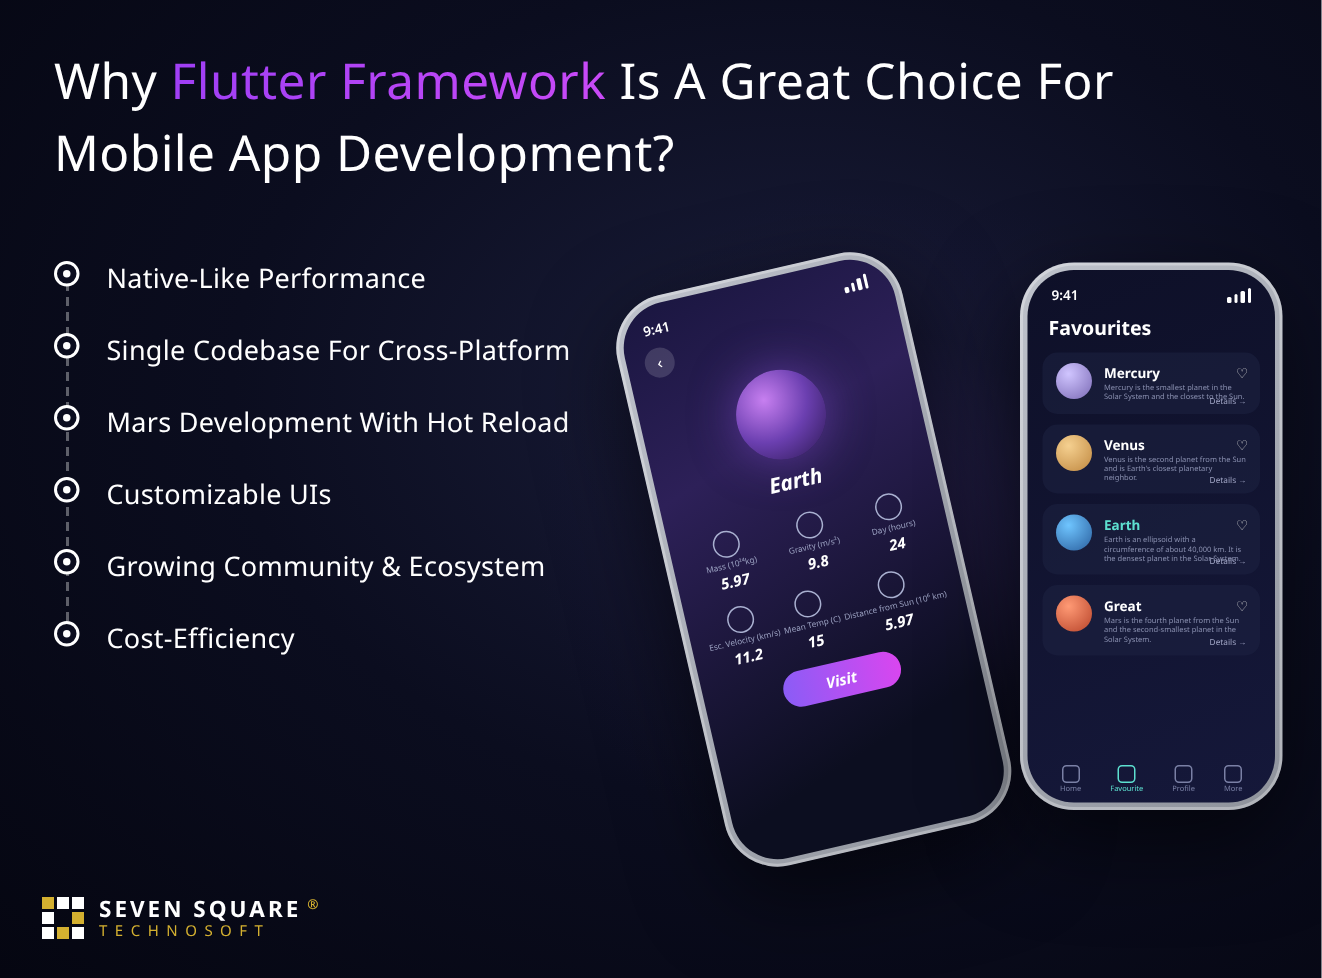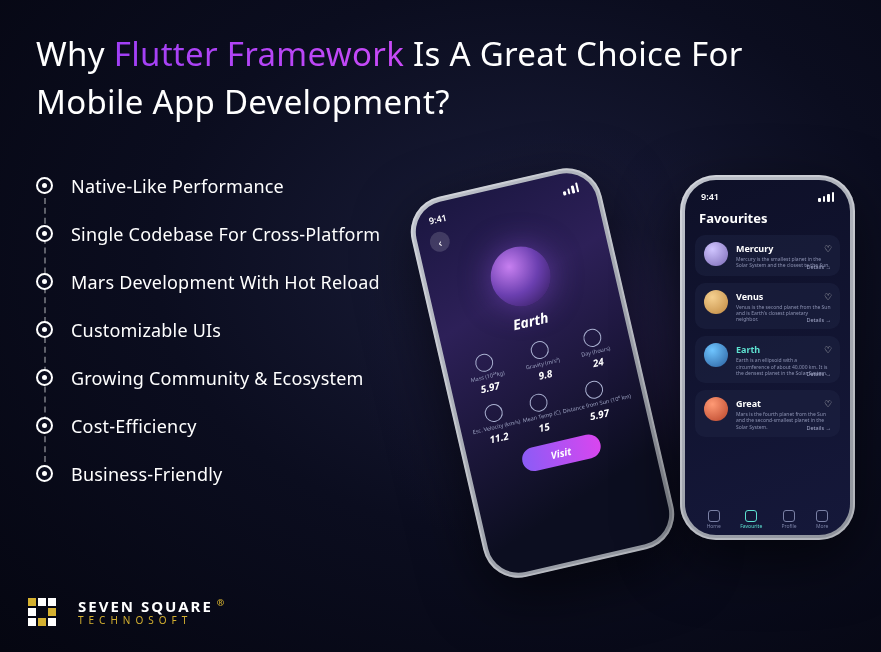--- a/index.html
+++ b/index.html
@@ -3,21 +3,21 @@
 <meta charset="utf-8">
 <style>
 *{margin:0;padding:0;box-sizing:border-box}
 body{width:881px;height:652px;background:radial-gradient(ellipse at 60% 40%,#1a1d3a 0%,#0b0d1f 50%,#050611 100%);font-family:system-ui,-apple-system,Segoe UI,sans-serif;color:#fff;overflow:hidden;position:relative}
 .bg-glow{position:absolute;top:130px;left:340px;width:500px;height:450px;background:radial-gradient(circle,rgba(80,50,140,.35) 0%,rgba(30,20,60,.15) 40%,transparent 70%);pointer-events:none}
 .container{position:relative;padding:30px 36px}
 .headline{font-size:33px;font-weight:400;line-height:1.45;margin-bottom:48px;letter-spacing:.3px}
 .headline .hl{font-weight:400;background:linear-gradient(90deg,#a03ff5,#c94af7);-webkit-background-clip:text;background-clip:text;-webkit-text-fill-color:transparent}
 .feature-list{list-style:none;position:relative}
 .feature-list::before{content:'';position:absolute;left:8px;top:14px;bottom:14px;width:0;border-left:2px dashed rgba(255,255,255,.35)}
-.feature-item{display:flex;align-items:center;gap:18px;margin-bottom:24px;position:relative}
+.feature-item{display:flex;gap:18px;margin-bottom:24px;position:relative}
 .bullet{width:17px;height:17px;border:2px solid #fff;border-radius:50%;background:#0b0d1f;position:relative;flex:none;z-index:1}
 .bullet::after{content:'';position:absolute;inset:4px;background:#fff;border-radius:50%}
 .feature-text{font-size:18px;font-weight:400;letter-spacing:.2px}
 .phones{position:absolute;top:170px;left:445px;width:420px;height:430px;pointer-events:none}
 .phone{position:absolute;border-radius:36px;background:linear-gradient(135deg,#bfc3cc,#8e929b);box-shadow:0 20px 60px rgba(0,0,0,.6),inset 0 0 0 2px rgba(255,255,255,.3)}
 .screen{position:absolute;inset:5px;border-radius:31px;background:linear-gradient(160deg,#1a1640 0%,#2d2058 30%,#0c0e20 80%);overflow:hidden}
 .phone-left{width:195px;height:390px;left:0;top:8px;transform:rotate(-13deg)}
 .phone-right{width:175px;height:365px;left:235px;top:5px}
 .p-status{display:flex;justify-content:space-between;align-items:center;padding:10px 16px 0;font-size:9px;font-weight:600;color:#fff}
 .p-signal{display:flex;gap:2px;align-items:flex-end}
@@ -45,21 +45,21 @@
 .fav-name.earth-c{color:#5de0d0}
 .fav-desc{font-size:5px;color:#8a90b0;line-height:1.25}
 .fav-heart{position:absolute;right:8px;top:7px;font-size:9px;color:#ccc}
 .fav-details{position:absolute;right:9px;bottom:5px;font-size:5.5px;color:#a0a5c5}
 .fav-nav{position:absolute;bottom:6px;left:0;right:0;display:flex;justify-content:space-around;padding:0 12px}
 .fav-nav-item{display:flex;flex-direction:column;align-items:center;gap:1px}
 .fav-nav-ic{width:12px;height:12px;border:1.2px solid #7a80a5;border-radius:3px}
 .fav-nav-ic.active{border-color:#5de0d0}
 .fav-nav-lbl{font-size:5px;color:#7a80a5}
 .fav-nav-lbl.active{color:#5de0d0}
-.logo{position:absolute;left:28px;bottom:26px;display:flex;align-items:flex-start;gap:22px}
+.logo{position:absolute;left:28px;bottom:26px;display:flex;align-items:flex-start;gap:10px}
 .logo-grid{display:flex;gap:2px}
 .logo-col{display:flex;flex-direction:column;gap:2px}
 .sq{width:8px;height:8px}
 .sq.w{background:#fff}.sq.y{background:#d4b030}.sq.e{background:transparent}
 .logo-text{line-height:1.1}
 .logo-line1{font-size:15px;font-weight:700;letter-spacing:2px;display:flex;align-items:flex-start;gap:4px}
 .reg{font-size:9px;color:#d4b030}
 .logo-line2{font-size:10px;font-weight:400;letter-spacing:5px;color:#d4b030}
 </style>
 </head>
@@ -90,24 +90,20 @@
         <span class="feature-text">Customizable UIs</span>
       </li>
     <li class="feature-item">
         <span class="bullet"></span>
         <span class="feature-text">Growing Community &amp; Ecosystem</span>
       </li>
     <li class="feature-item">
         <span class="bullet"></span>
         <span class="feature-text">Cost-Efficiency</span>
       </li>
-    <li class="feature-item" style="margin-bottom:0">
-        <span class="bullet"></span>
-        <span class="feature-text">Business-Friendly</span>
-      </li>
   </ul>
 </div>
 
 <div class="phones">
 
   <div class="phone phone-left">
     <div class="screen">
       <div class="p-status">
         <span>9:41</span>
         <div class="p-signal">

